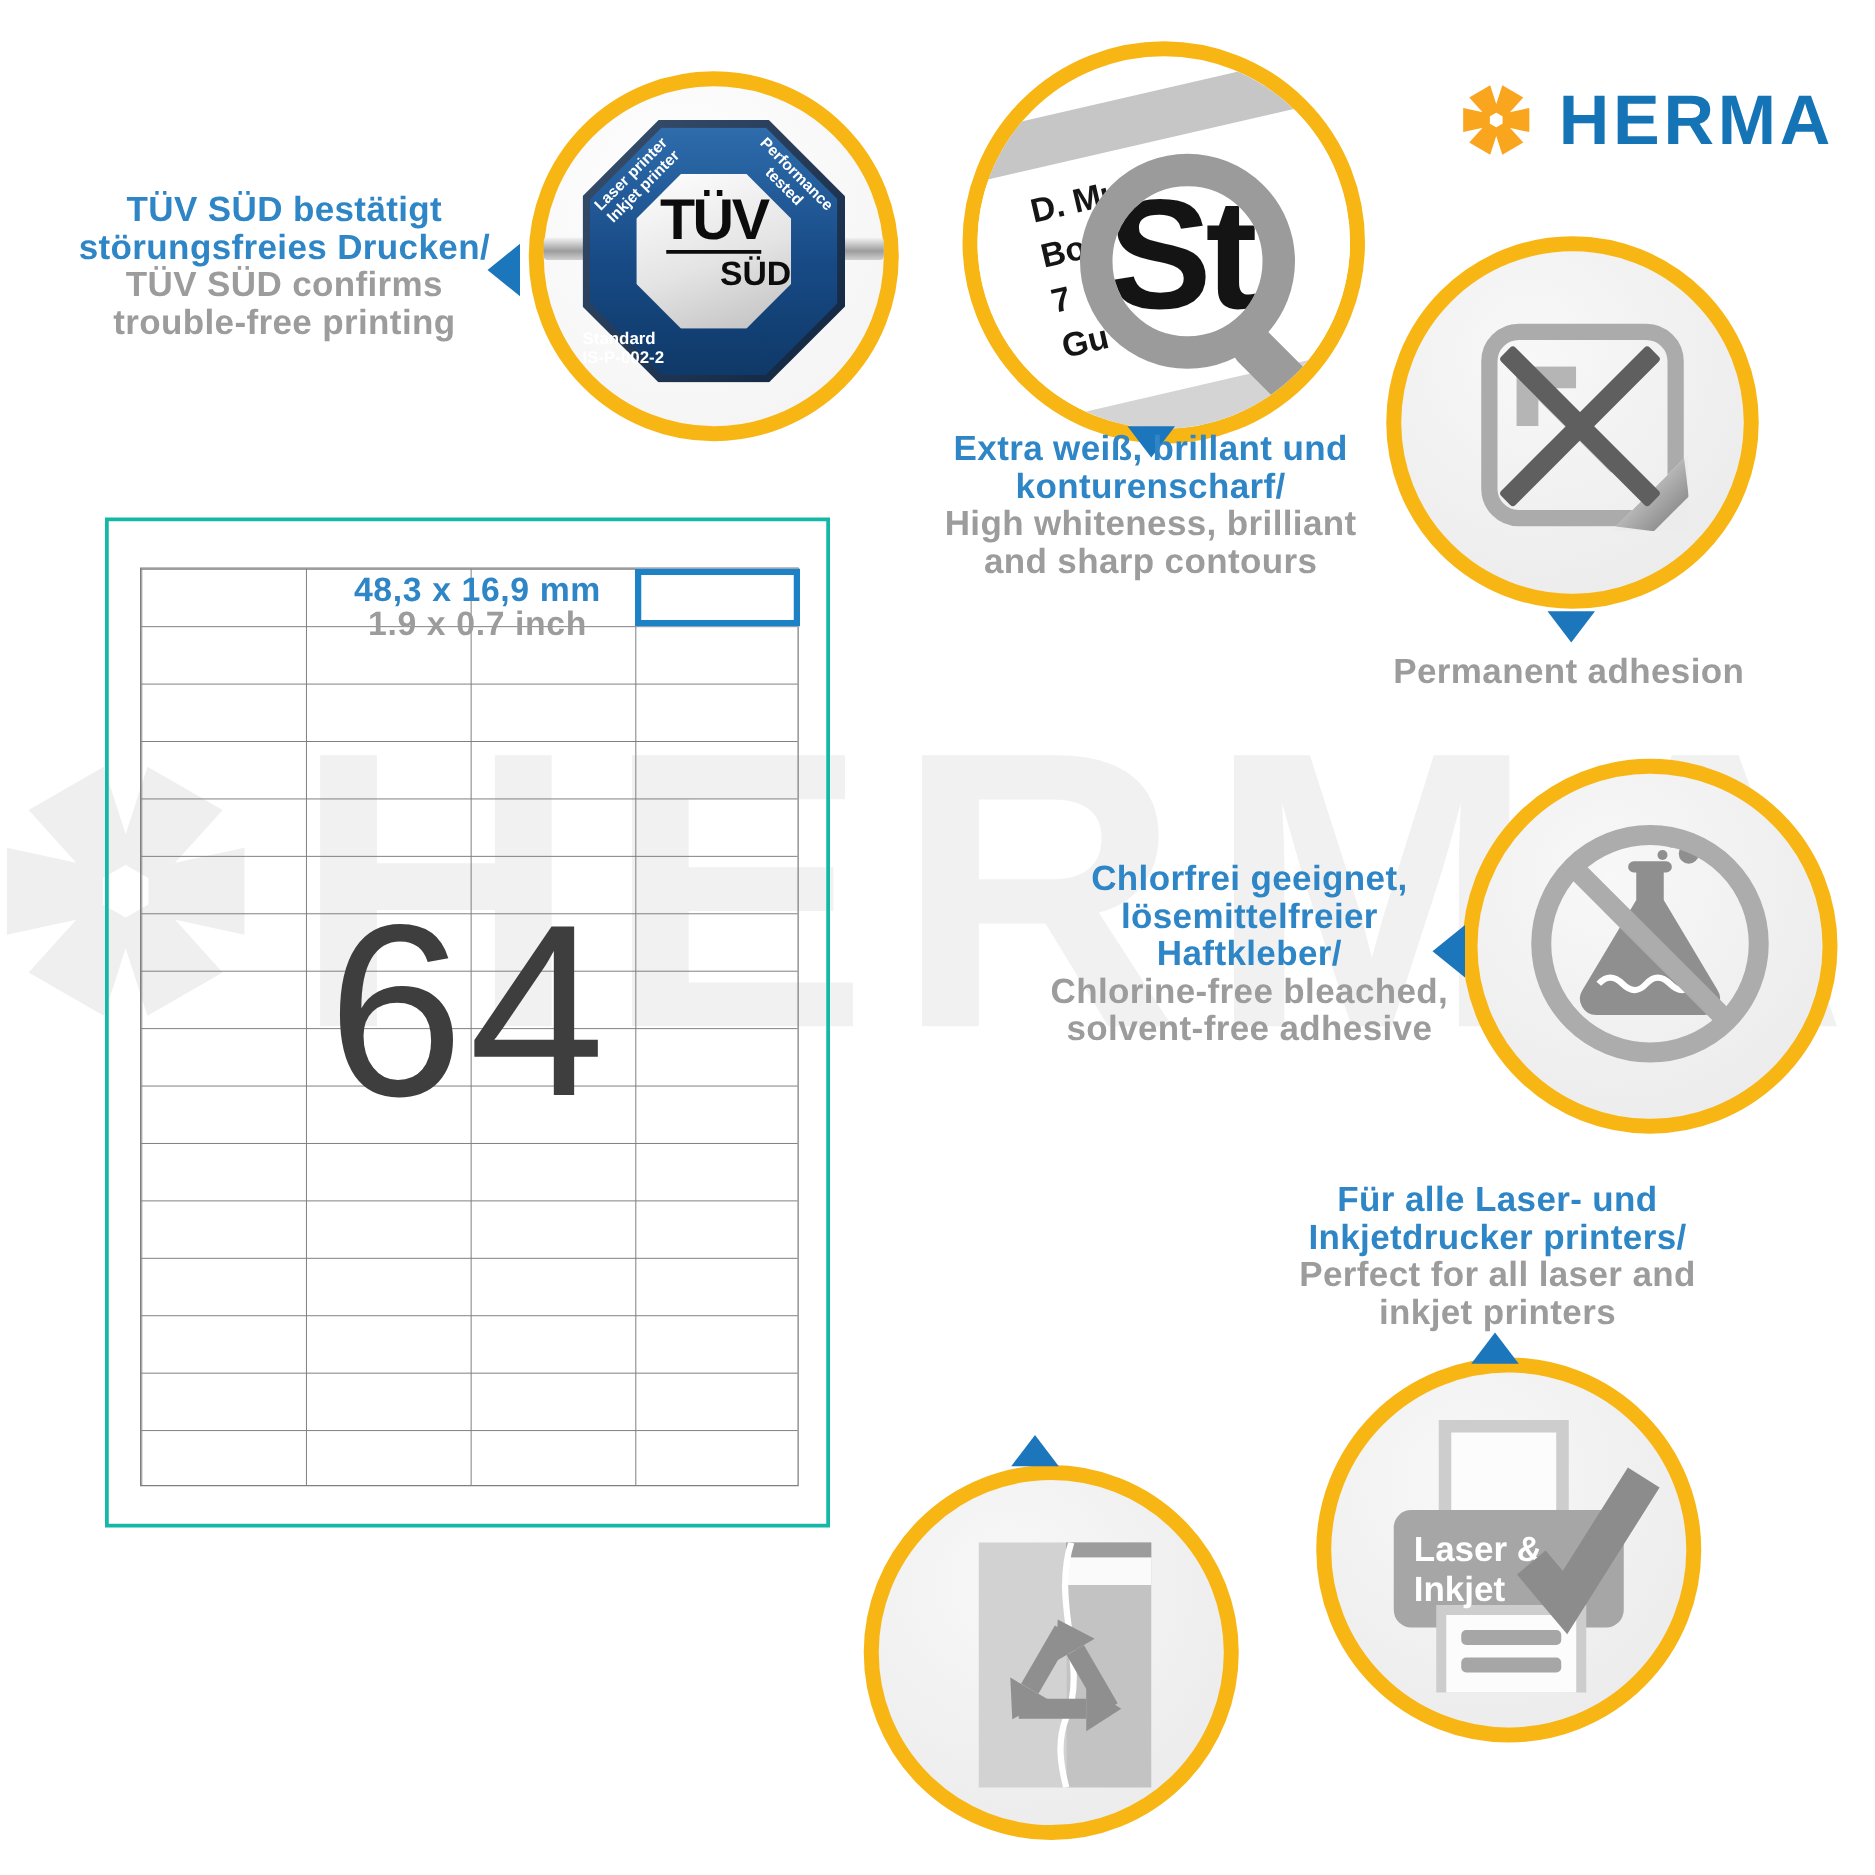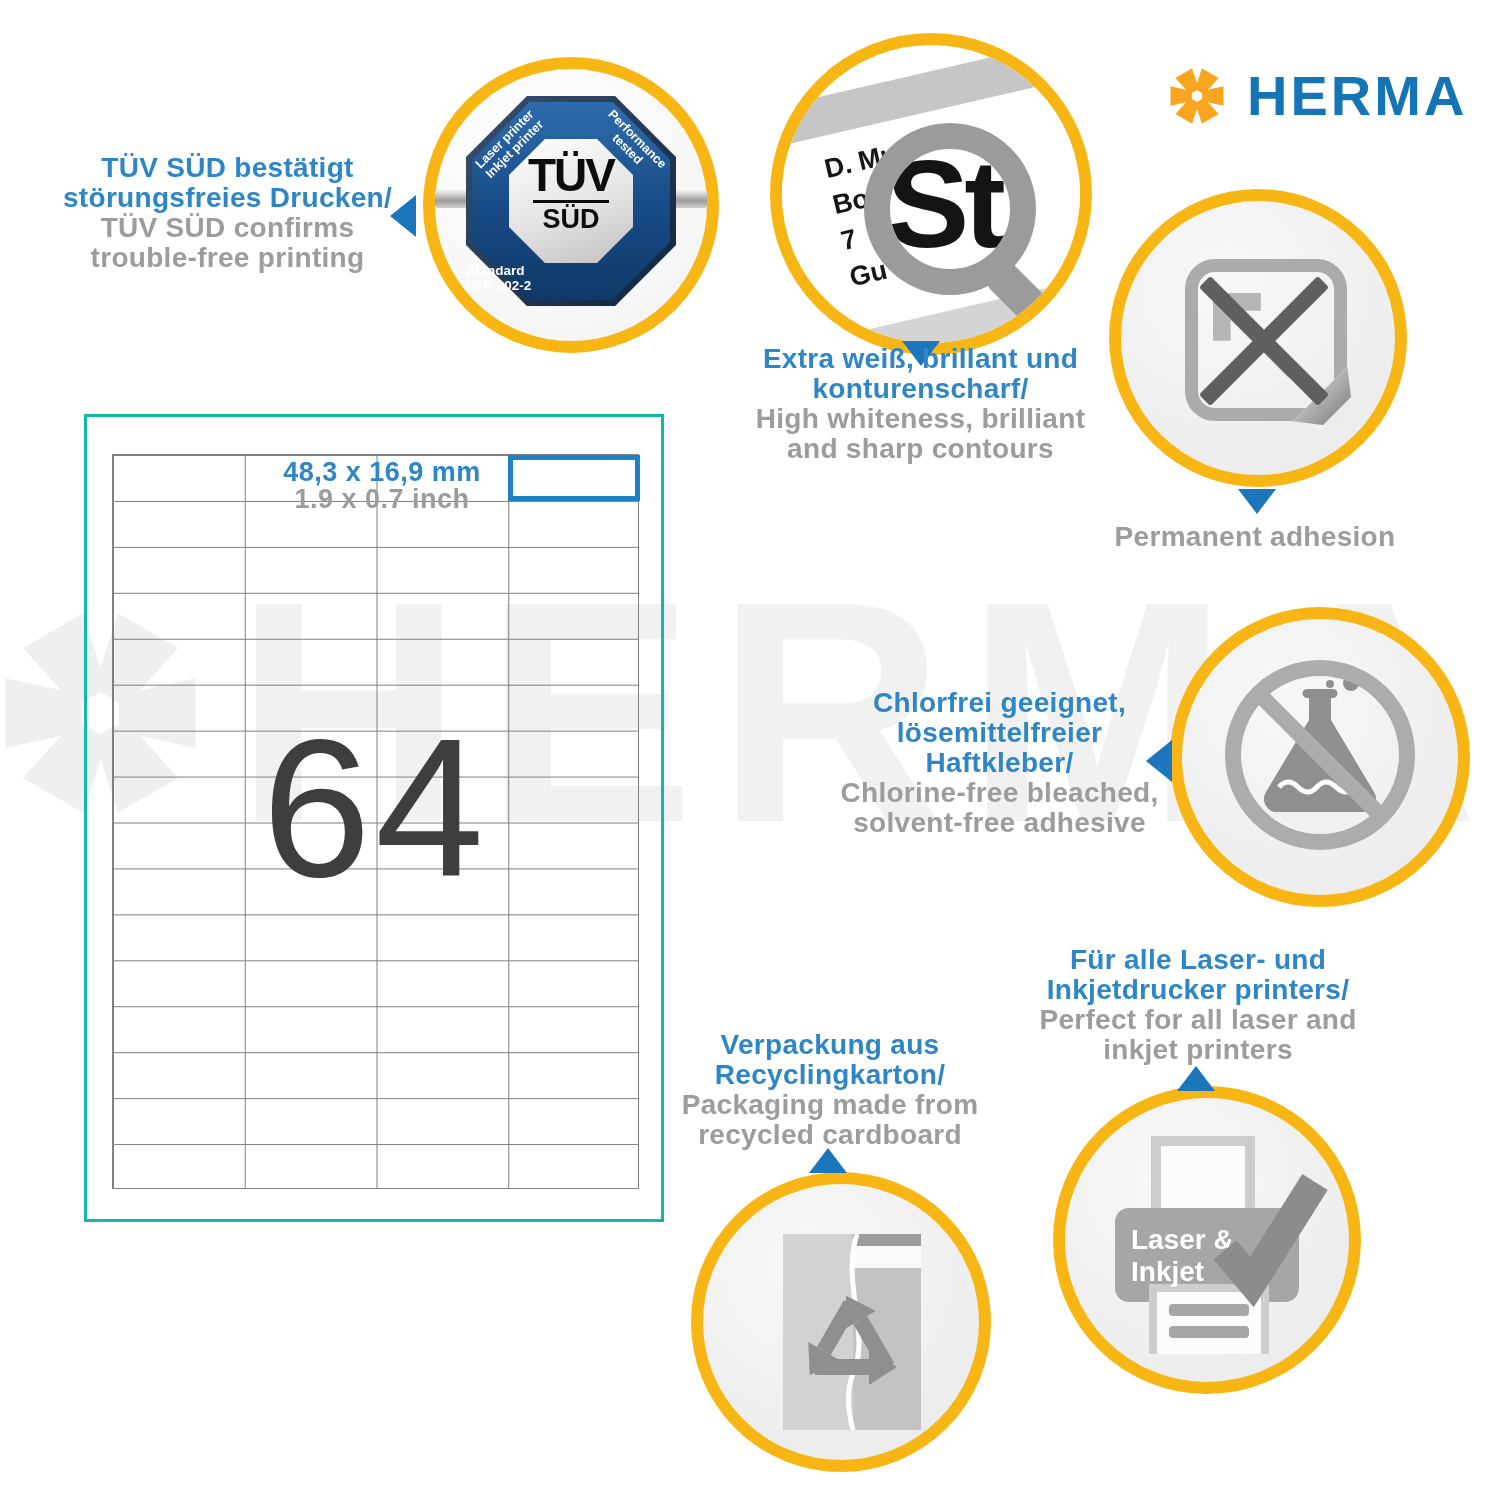--- a/index.html
+++ b/index.html
@@ -46,21 +46,21 @@
   .badge{position:relative;width:272px;height:225px;margin:22px auto 0;}
   .badge-bar{position:absolute;left:0;top:99px;width:272px;height:18px;border-radius:3px;
              background:linear-gradient(180deg,#f4f4f4,#9c9c9c 60%,#cfcfcf);}
   .oct{clip-path:polygon(29% 0,71% 0,100% 29%,100% 71%,71% 100%,29% 100%,0 71%,0 29%);position:absolute;}
   .oct1{left:31px;top:5px;width:210px;height:210px;background:linear-gradient(135deg,#39506e,#10243f);}
   .oct2{left:37px;top:11px;width:198px;height:198px;background:linear-gradient(180deg,#2e6cac,#174a85 55%,#0f3968);}
   .oct3{left:74px;top:48px;width:124px;height:124px;text-align:center;
         background:linear-gradient(160deg,#ffffff,#e4e4e4 55%,#c0c0c0);}
   .tuv-big{font-size:46px;font-weight:800;color:#0c0c0c;letter-spacing:-2px;line-height:46px;margin-top:13px;}
   .tuv-rule{width:76px;height:3px;background:#0c0c0c;margin:2px auto 3px;}
-  .tuv-sud{font-size:27px;font-weight:800;color:#0c0c0c;line-height:27px;}
+  .tuv-sud{font-size:27px;font-weight:800;color:#0c0c0c;line-height:27px;text-align:right;}
   .badge-diag{position:absolute;width:120px;text-align:center;color:#fff;font-size:12.5px;
               font-weight:700;line-height:13.5px;}
   .badge-std{position:absolute;left:31px;top:172px;width:210px;text-align:left;color:#fff;
              font-size:13.5px;font-weight:700;line-height:15px;}
   
   .mag-clip{position:absolute;inset:0;border-radius:50%;overflow:hidden;}
   .mag-stripe1{position:absolute;left:-30px;top:24px;width:380px;height:42px;background:#c6c6c6;transform:rotate(-13deg);}
   .mag-label{position:absolute;left:-20px;top:64px;width:380px;height:204px;background:#fff;transform:rotate(-13deg);}
   .mag-stripe2{position:absolute;left:-30px;top:268px;width:380px;height:52px;background:#d4d4d4;transform:rotate(-13deg);}
   .mag-addr{position:absolute;left:52px;top:74px;width:276px;transform:rotate(-13deg);font-weight:700;
@@ -245,26 +245,20 @@
       <rect x="62" y="166" width="120" height="70" fill="#cdcdcd"></rect>
       <rect x="70" y="174" width="104" height="62" fill="#fcfcfc"></rect>
       <rect x="82" y="186" width="80" height="12" rx="4" fill="#a6a6a6"></rect>
       <rect x="82" y="208" width="80" height="12" rx="4" fill="#a6a6a6"></rect>
       <text x="44" y="131" font-size="28" font-weight="bold" fill="#ffffff">Laser &amp;</text>
       <text x="44" y="163" font-size="28" font-weight="bold" fill="#ffffff">Inkjet</text>
       <polyline points="138,132 165,164 228,64" fill="none" stroke="#8c8c8c" stroke-width="30"></polyline>
     </svg>
   </div>
 
-  <div class="fe-text" style="left:645px;top:1030px;width:370px;">
-    <div class="t-blue">Verpackung aus</div>
-    <div class="t-blue">Recyclingkarton/</div>
-    <div class="t-gray">Packaging made from</div>
-    <div class="t-gray">recycled cardboard</div>
-  </div>
   <div class="tri tri-up" style="left:809px;top:1148px;"></div>
 
   <div class="fcircle" style="left:691px;top:1172px;width:300px;height:300px;">
     <div class="pkg">
       <div class="pkg-left"></div>
       <div class="pkg-right"></div>
       <div class="pkg-band-dark"></div>
       <div class="pkg-band-light"></div>
       <svg class="abs" style="left:0;top:0;" width="138" height="196" viewBox="0 0 138 196">
         <path d="M74 0 C58 50 88 100 70 140 C62 160 66 180 70 196" fill="none" stroke="#ffffff" stroke-width="5"></path>

